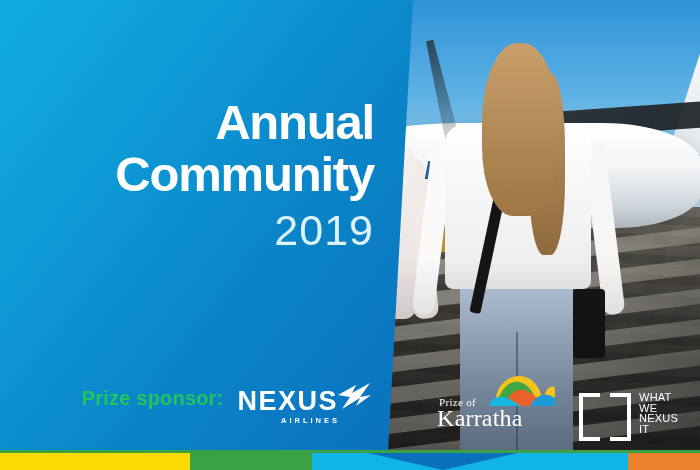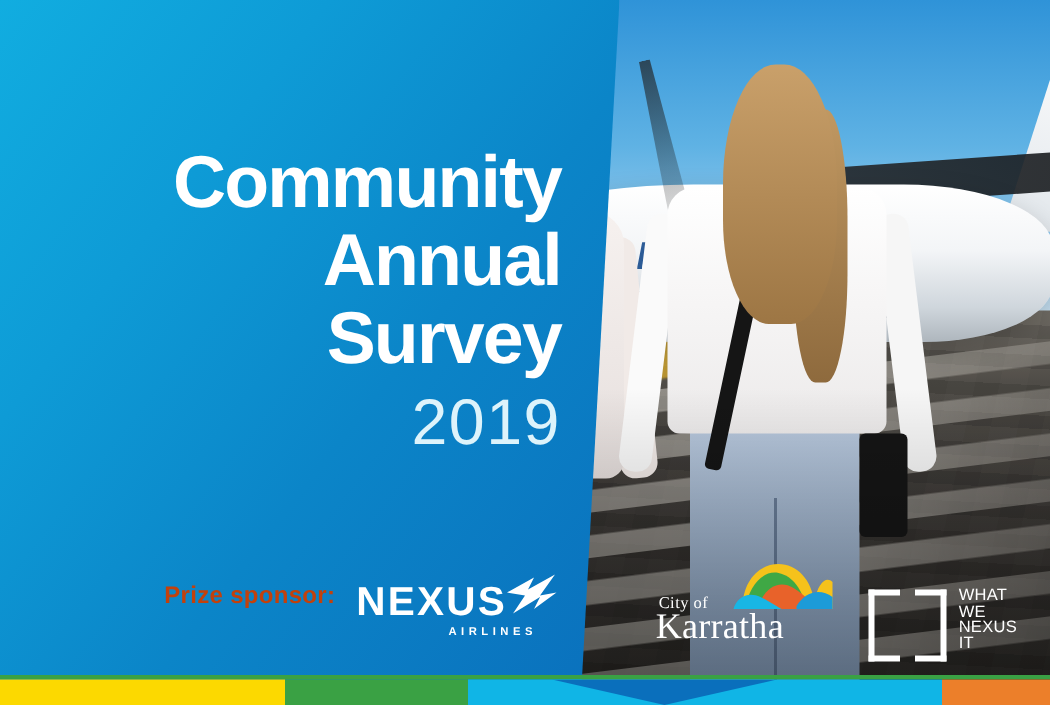--- a/index.html
+++ b/index.html
@@ -195,29 +195,29 @@
     color:#ddf3fb;
   }
 
   
   .sponsor-row{
     position:absolute;left:0;top:382px;width:372px;
     display:flex;align-items:center;justify-content:flex-end;gap:14px;
   }
   .sponsor-label{
     font-family:"Liberation Sans",sans-serif;
-    font-weight:bold;font-size:16px;color:#c2410c;letter-spacing:.2px;
+    font-weight:bold;font-size:20px;color:#22c55e;letter-spacing:.2px;
   }
   .nexus{position:relative;display:flex;align-items:flex-end;gap:4px;}
   .nexus-word{
     font-family:"Liberation Sans",sans-serif;
     font-weight:bold;font-size:27px;color:#fff;letter-spacing:1.5px;line-height:26px;
   }
   .nexus-sub{
-    position:absolute;right:14px;bottom:-11px;
+    position:absolute;right:32px;bottom:-11px;
     font-family:"Liberation Sans",sans-serif;
     font-weight:bold;font-size:7.5px;color:#fff;letter-spacing:3px;
   }
   .nexus-bird{width:36px;height:30px;margin-left:-6px;margin-bottom:2px;}
 
   
   .logos{
     position:absolute;right:22px;bottom:36px;
     display:flex;align-items:center;gap:22px;
   }
@@ -321,23 +321,22 @@
       <div class="head"></div>
       <div class="hair"></div>
     </div>
 
     <div class="photo-shade"></div>
   </div>
 
   <div class="bluepanel" style="background: linear-gradient(128deg, rgb(17, 173, 224) 0%, rgb(14, 155, 214) 28%, rgb(11, 133, 200) 58%, rgb(10, 111, 188) 100%);"></div>
 
   <div class="title-wrap">
+    <span class="title-line">Annual</span>
     <span class="title-line">Community</span>
-    <span class="title-line">Annual</span>
-    <span class="title-line">Survey</span>
     <span class="year">2019</span>
   </div>
 
   <div class="sponsor-row">
     <span class="sponsor-label">Prize sponsor:</span>
     <span class="nexus">
       <span class="nexus-word">NEXUS</span>
       <span class="nexus-sub">AIRLINES</span>
       <svg class="nexus-bird" viewBox="0 0 36 30">
         <path d="M2,13 L20,3 L16,11 L34,1 L24,15 L35,13 L20,24 L24,16 L6,27 L14,15 Z" fill="#ffffff"></path>
@@ -348,21 +347,21 @@
   <div class="logos">
 
     <div class="karratha">
       <svg class="karratha-arch" viewBox="0 0 72 34">
         <path d="M10,32 C10,12 22,2 34,2 C46,2 56,12 58,28 C60,14 66,10 70,14 L70,32 Z" fill="#F5C21B"></path>
         <path d="M12,32 C14,16 24,6 34,8 C44,10 50,20 52,30 L52,32 Z" fill="#3FA845"></path>
         <path d="M20,32 C24,18 34,12 44,18 C52,23 56,28 58,32 Z" fill="#E8622A"></path>
         <path d="M4,32 C6,24 14,20 22,24 C30,28 34,31 36,32 Z" fill="#18B6E4"></path>
         <path d="M46,30 C52,20 62,18 70,24 L70,32 L46,32 Z" fill="#1C9BD8"></path>
       </svg>
-      <span class="karratha-cityof">City of</span>
+      <span class="karratha-cityof">Prize of</span>
       <span class="karratha-name">Karratha</span>
     </div>
 
     <div class="wwmi">
       <span class="brackets">
         <i class="l"></i>
           <i class="r"></i>
       </span>
       <span class="wwmi-text">
         <span>WHAT</span>

